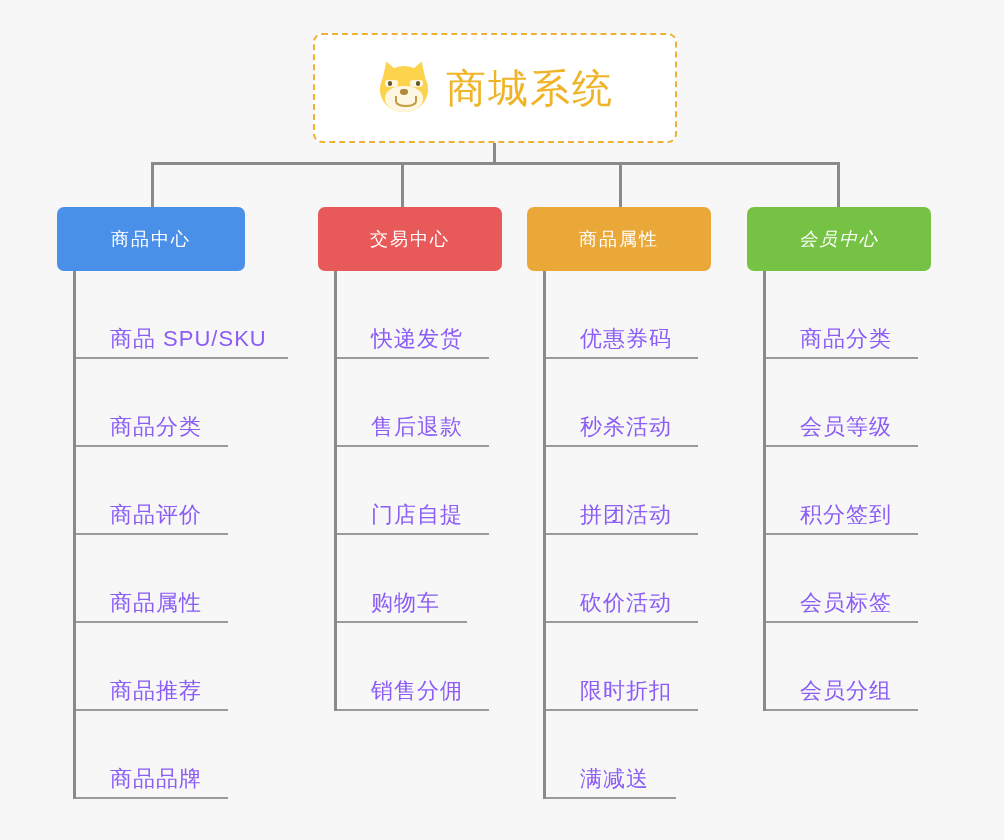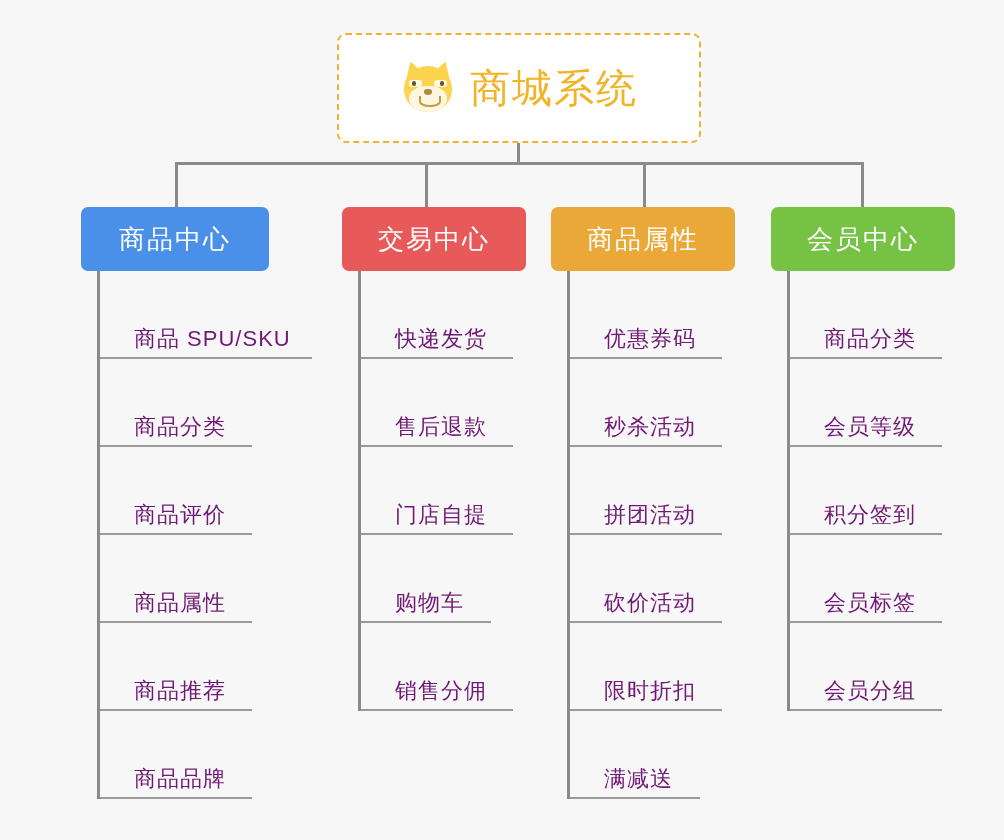--- a/index.html
+++ b/index.html
@@ -11,21 +11,20 @@
     height: 840px;
     background: #f7f7f7;
     font-family: "Liberation Sans", "DejaVu Sans", sans-serif;
     overflow: hidden;
   }
 
   #mindmap {
     position: relative;
     width: 856px;
     height: 840px;
-    margin-left: 24px;
   }
 
   
   .root-node {
     position: absolute;
     left: 313px;
     top: 33px;
     width: 364px;
     height: 110px;
     box-sizing: border-box;
@@ -129,21 +128,21 @@
     position: absolute;
     top: 207px;
   }
   .branch-head {
     height: 64px;
     border-radius: 7px;
     display: flex;
     align-items: center;
     justify-content: center;
     color: #ffffff;
-    font-size: 26px;
+    font-size: 18px;
     letter-spacing: 2px;
     box-sizing: border-box;
   }
   .branch-body {
     position: relative;
     margin-left: 16px;
     border-left: 3px solid #8a8a8a;
     padding-top: 0;
   }
   .leaf {
@@ -151,41 +150,41 @@
     height: 88px;
     box-sizing: border-box;
     display: flex;
     align-items: flex-end;
   }
   .leaf-label {
     display: inline-block;
     margin-left: 34px;
     padding-bottom: 5px;
     font-size: 22px;
-    color: #701a75;
+    color: #8b5cf6;
     white-space: nowrap;
     letter-spacing: 1px;
   }
   .leaf-rule {
     position: absolute;
     left: 0;
     bottom: 0;
     height: 2px;
     background: #9a9a9a;
   }
 
   
   .branch.c0 { left: 57px;  }
   .branch.c0 .branch-head { width: 188px; background: #4a90e8; }
   .branch.c1 { left: 318px; }
   .branch.c1 .branch-head { width: 184px; background: #e8595a; }
   .branch.c2 { left: 527px; }
   .branch.c2 .branch-head { width: 184px; background: #eaa838; }
   .branch.c3 { left: 747px; }
-  .branch.c3 .branch-head { width: 184px; background: #76c244; }
+  .branch.c3 .branch-head { width: 184px; background: #76c244; font-style: italic; }
 </style>
 </head>
 <body>
 
 <div id="mindmap">
 
   <div class="root-node">
     <div class="root-emoji">
       <div class="shiba">
         <div class="ear left"></div>

